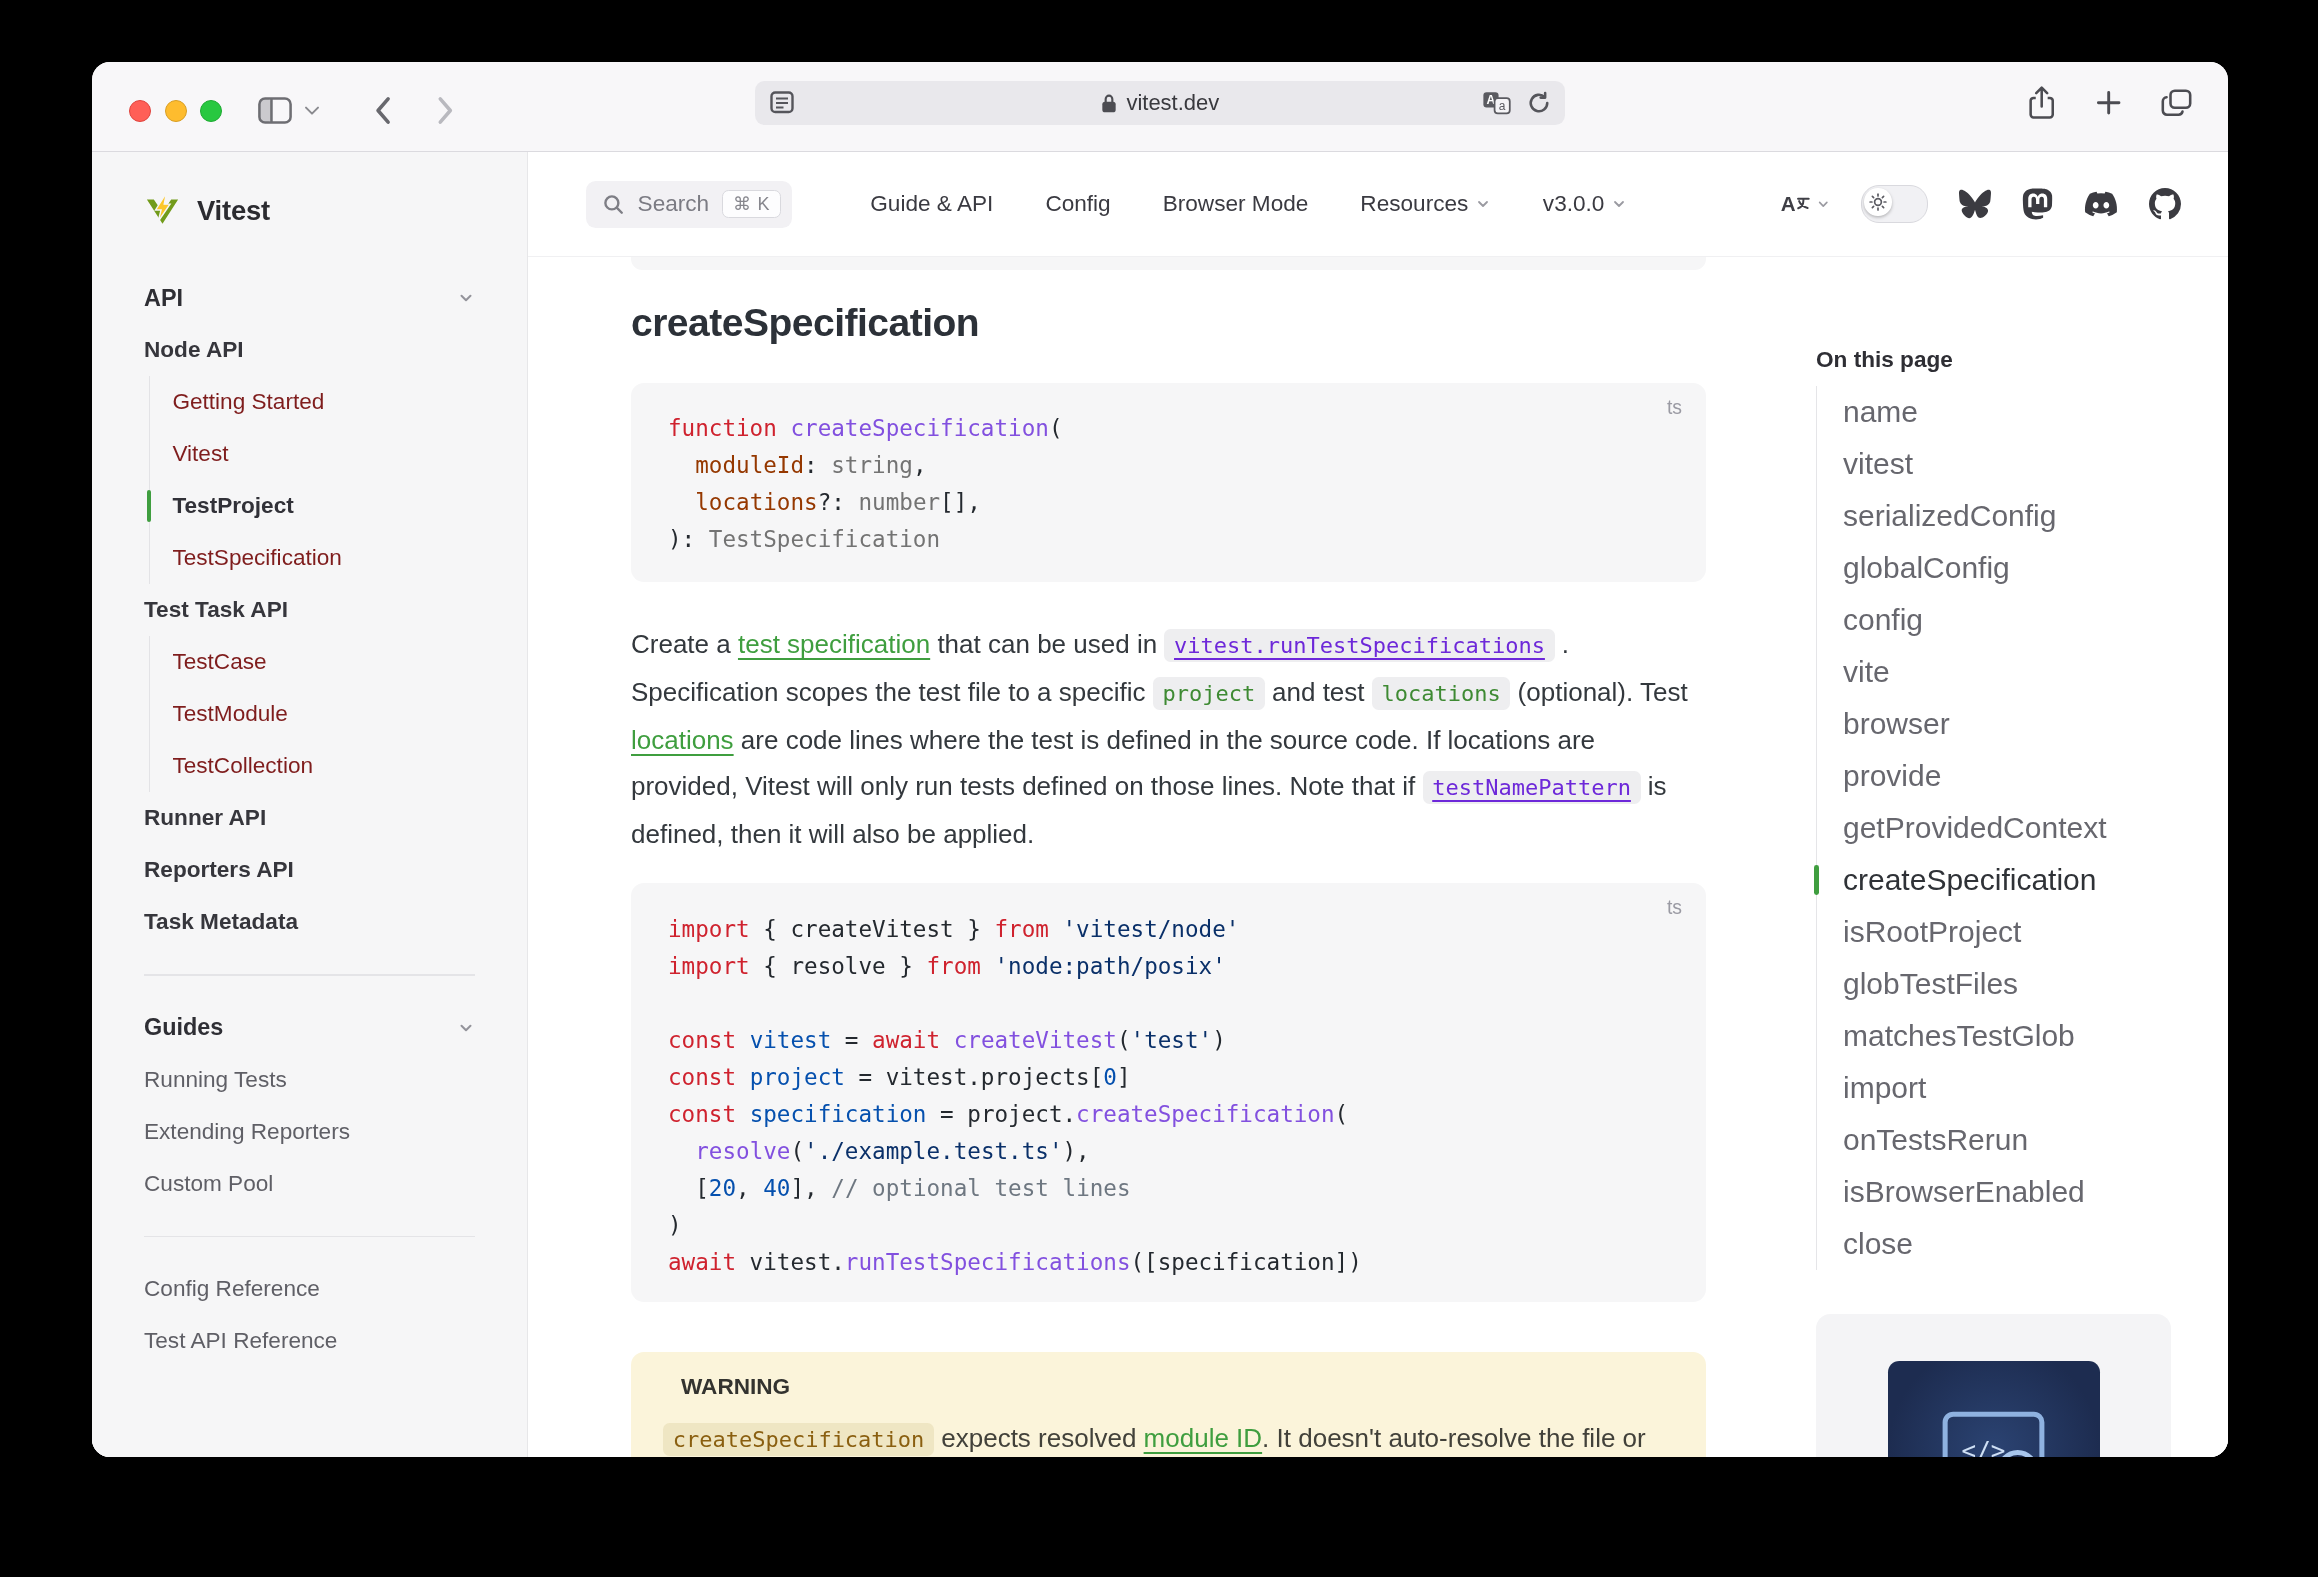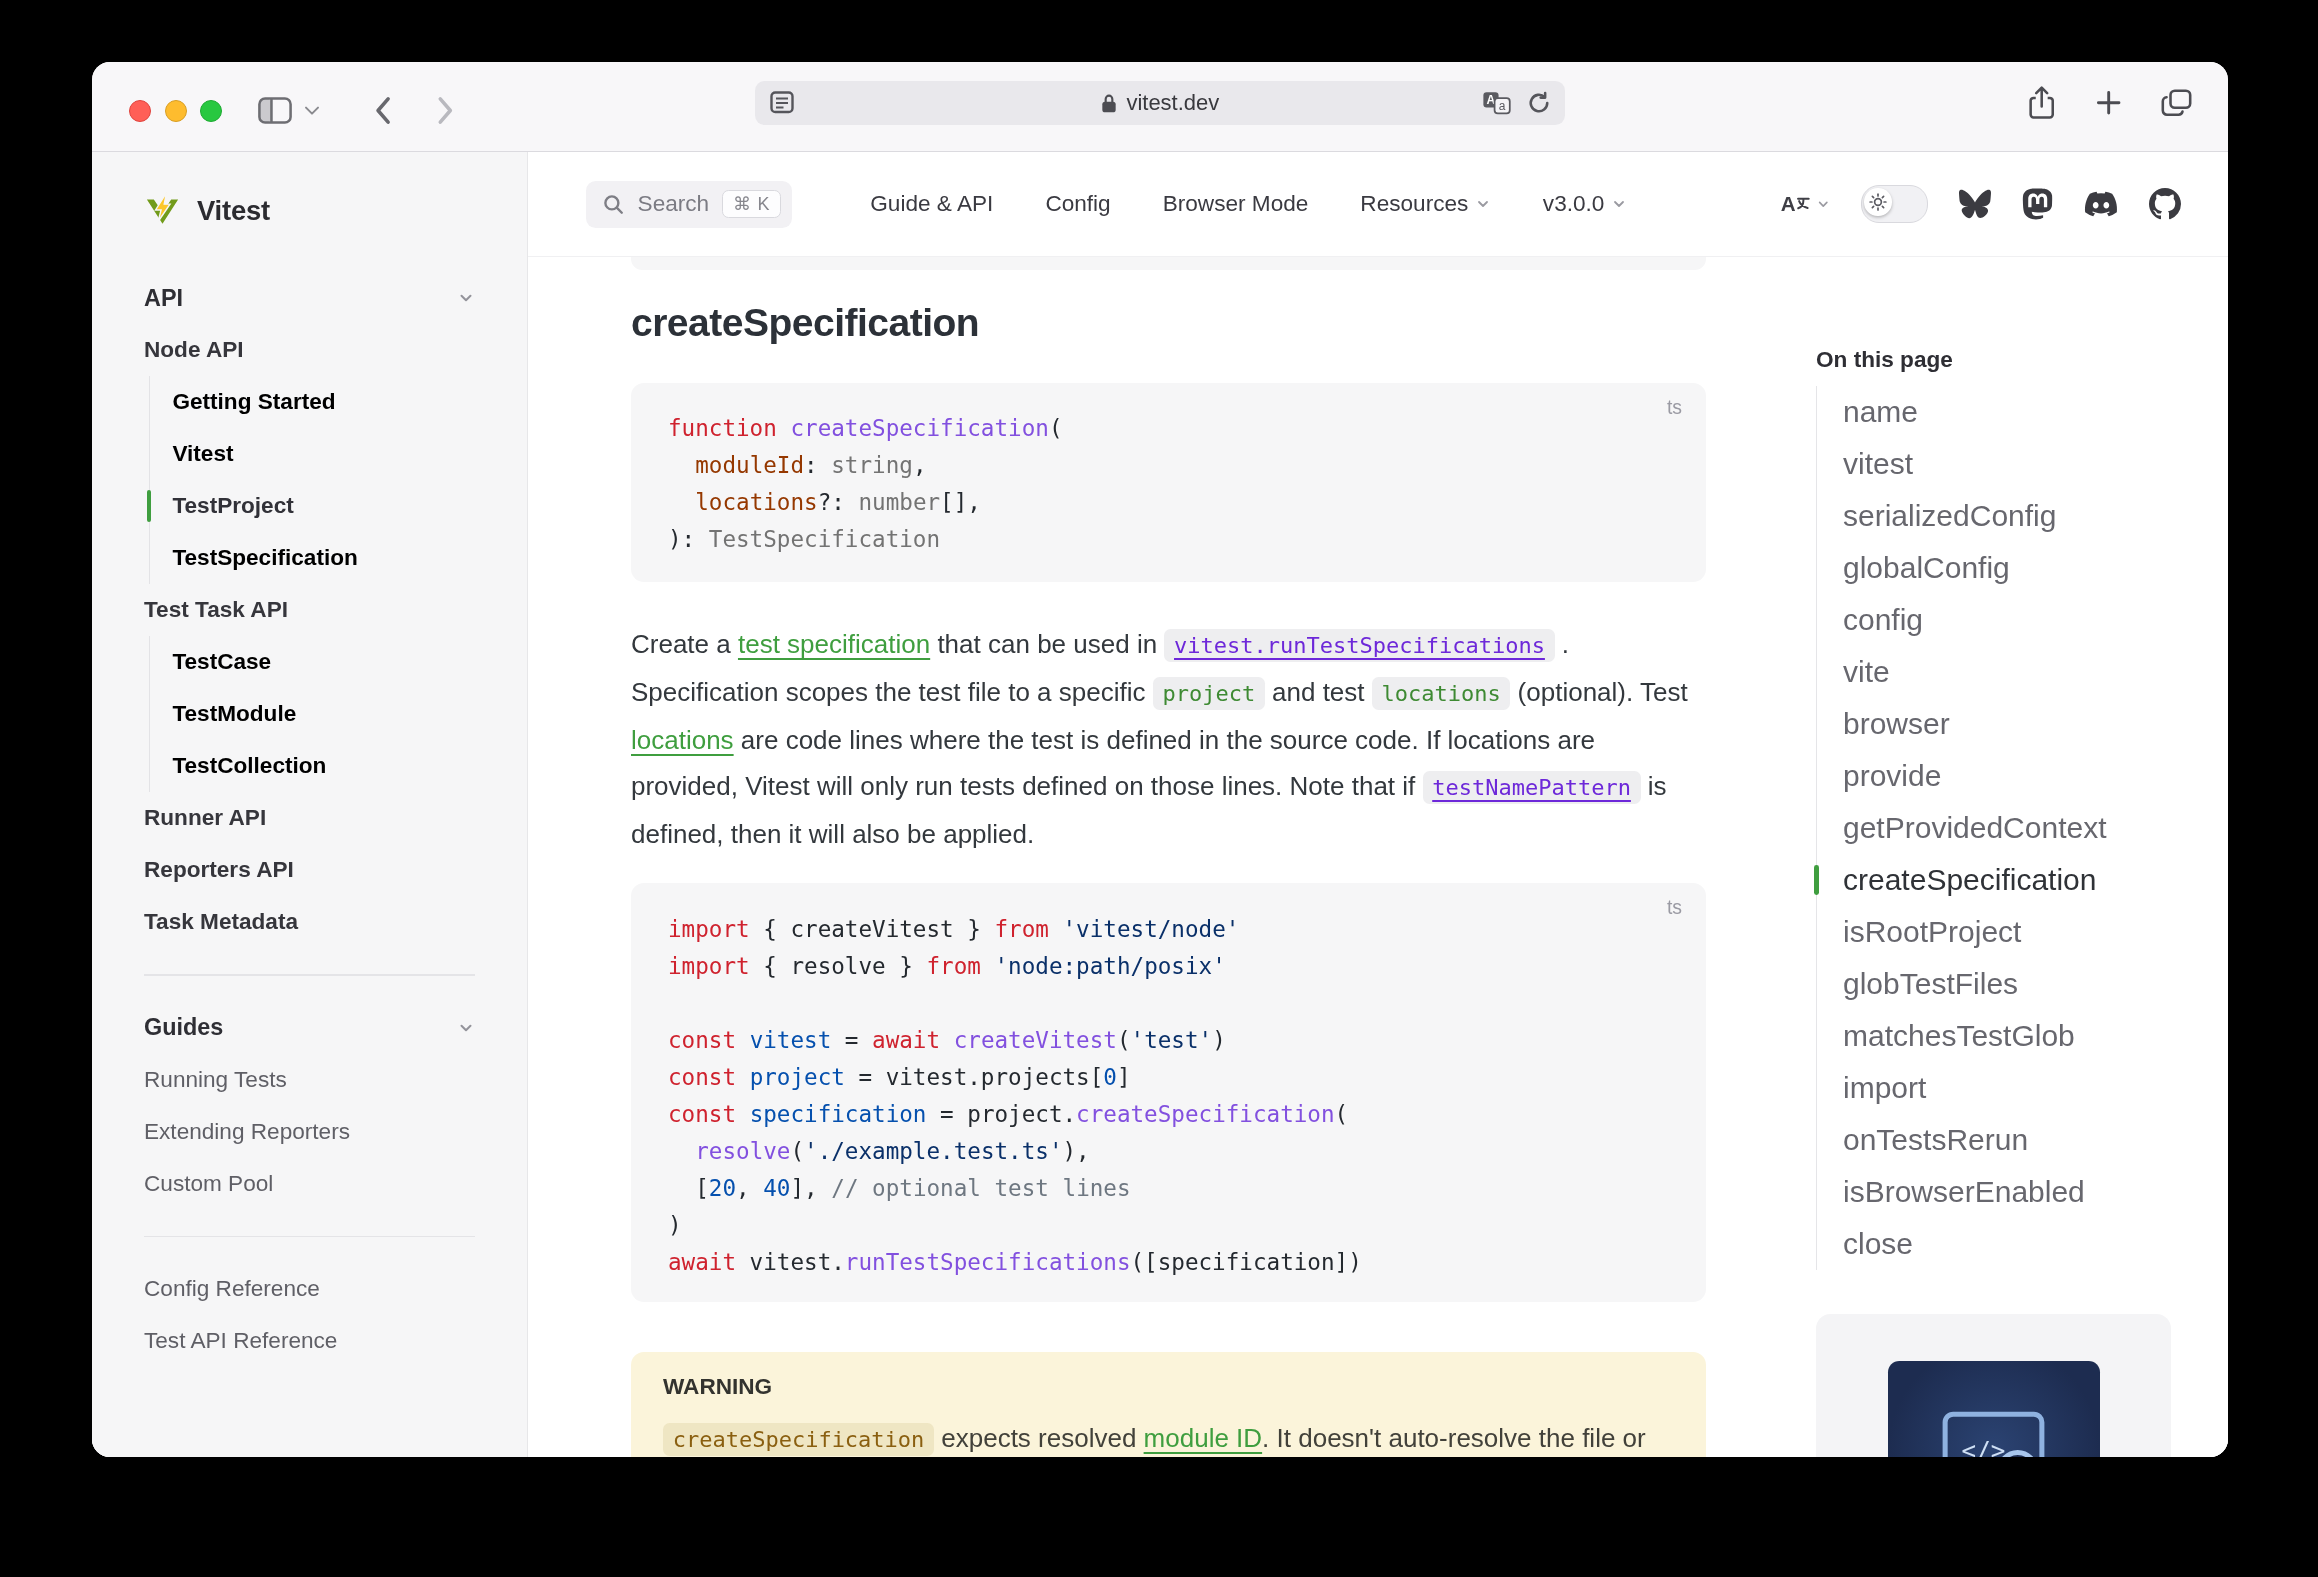--- a/index.html
+++ b/index.html
@@ -31,21 +31,21 @@
   
   .sidebar{width:436px;flex:0 0 436px;background:#f6f6f7;border-right:1.6px solid #e7e7e9;
     padding:36px 0 0 52px;box-sizing:border-box;overflow:hidden;}
   .logo{display:flex;align-items:center;gap:16px;height:45px;}
   .logo-text{font-size:27.4px;font-weight:700;color:#2b2b30;letter-spacing:-0.2px;}
   .sb-nav{margin-top:39px;padding-right:0;}
   .sb-row{height:52px;display:flex;align-items:center;font-size:22.6px;cursor:pointer;}
   .sb-section{font-weight:700;color:#2e2e34;justify-content:space-between;padding-right:52px;font-size:23.4px;}
   .sb-group{font-weight:600;color:#36363c;}
   .sb-item{color:#5f5f66;}
-  .sb-sub{color:#000000;margin-left:4.8px;border-left:1.6px solid #e3e3e6;padding-left:22.6px;position:relative;font-weight:bold;}
+  .sb-sub{color:#7f1d1d;margin-left:4.8px;border-left:1.6px solid #e3e3e6;padding-left:22.6px;position:relative;}
   .sb-sub.active{color:#313138;font-weight:600;}
   .sb-sub.active::before{content:"";position:absolute;left:-3.2px;top:9.7px;bottom:9.7px;width:4.8px;border-radius:2.4px;
     background:#3f9e3f;}
   .sb-divider{height:1.6px;background:#e4e4e7;margin:26px 52px 26px 0;}
   .sb-chev{color:#94949b;display:inline-flex;}
 
   
   .main{flex:1;display:flex;flex-direction:column;min-width:0;background:#fff;}
   .nav{height:105px;flex:0 0 105px;display:flex;align-items:center;padding:0 47px 0 58px;
     border-bottom:1.6px solid #f0f0f2;box-sizing:border-box;}
@@ -75,21 +75,21 @@
   pre.code{margin:0;font-family:"DejaVu Sans Mono","Liberation Mono",monospace;font-size:22.6px;line-height:37px;}
   .code-line{white-space:pre;}
   .tk-k{color:#cf222e}.tk-f{color:#8250df}.tk-s{color:#0a3069}.tk-n{color:#0550ae}
   .tk-t{color:#737373}.tk-p{color:#953800}.tk-c{color:#6e7781}.tk-d{color:#24292f}
   p.para{margin:39px 0 0;font-size:26px;line-height:46px;color:#33383d;}
   .p-link{color:#3f9e3f;text-decoration:underline;text-underline-offset:4.8px;text-decoration-thickness:1.6px;cursor:pointer;}
   code.icode,a.icode{font-family:"DejaVu Sans Mono","Liberation Mono",monospace;font-size:22px;
     background:#eeeef0;border-radius:6.5px;padding:4px 9.7px;color:#3e8a33;}
   a.code-link{color:#6d28d9;text-decoration:underline;text-underline-offset:4.8px;text-decoration-thickness:1.6px;cursor:pointer;}
   .warning{margin-top:50px;background:#fbf4da;border-radius:13px;padding:22.6px 32px 32px;box-sizing:border-box;}
-  .warn-title{font-size:22.6px;font-weight:700;color:#33332f;}
+  .warn-title{font-size:22.6px;font-weight:700;color:#33332f;margin-left:18px;}
   p.warn-body{margin:14.5px 0 0;font-size:26px;line-height:46px;color:#42413a;}
   .warning code.icode{background:#efe6c3;color:#8a5f10;}
 
   
   .aside{width:355px;flex:0 0 355px;margin-left:110px;padding-top:90px;box-sizing:border-box;}
   .ol-title{font-size:22.6px;font-weight:700;color:#2e2e34;}
   .ol-items{margin-top:13px;border-left:1.6px solid #e5e5e8;}
   .ol-item{height:52px;display:flex;align-items:center;padding-left:26px;font-size:30px;color:#67676e;
     cursor:pointer;position:relative;}
   .ol-item.active{color:#2f3237;font-weight:500;}

